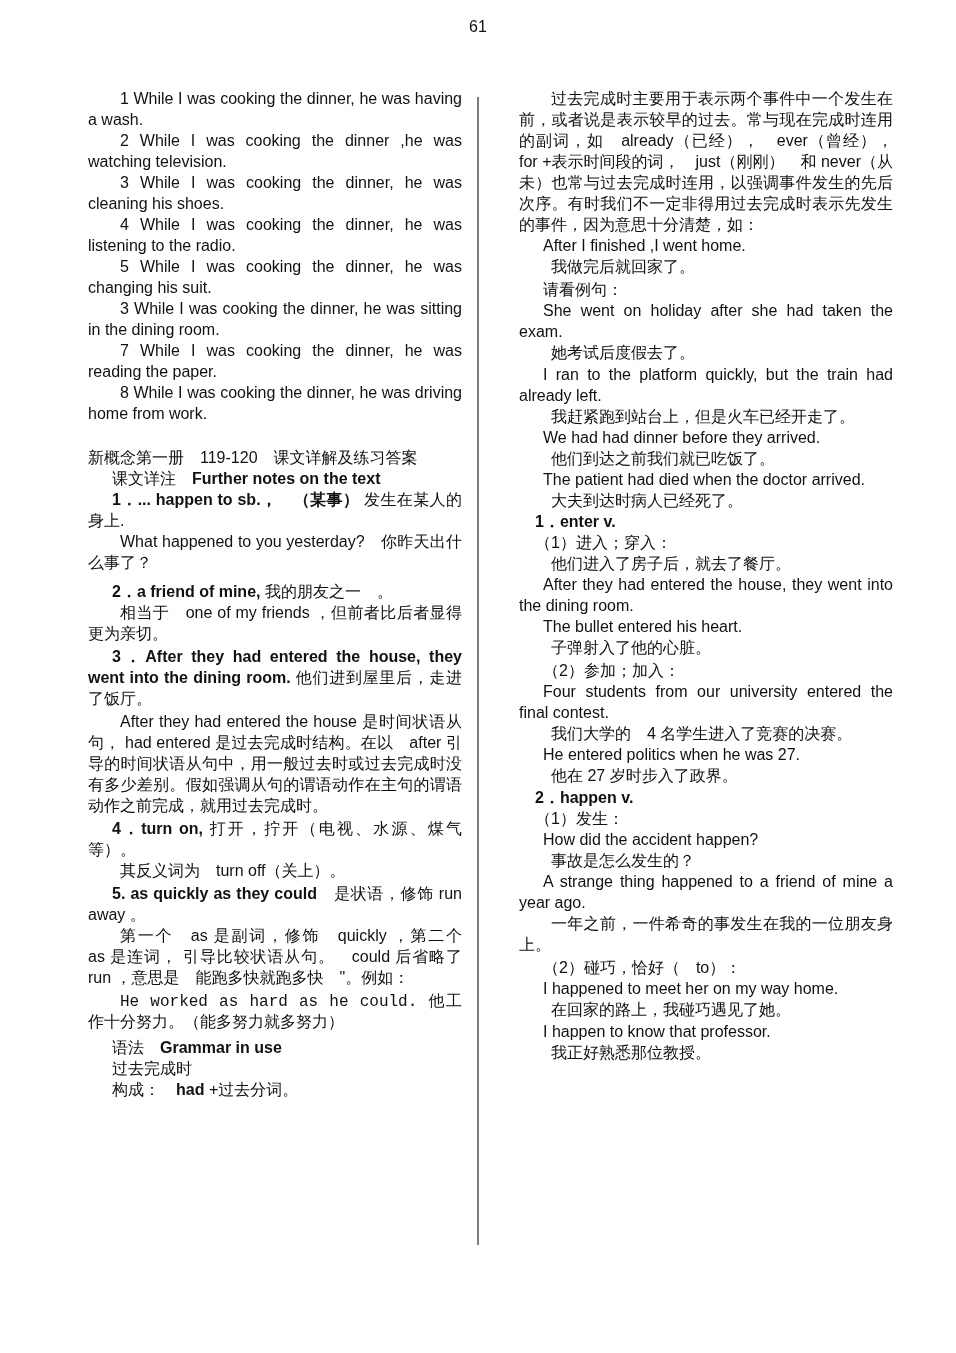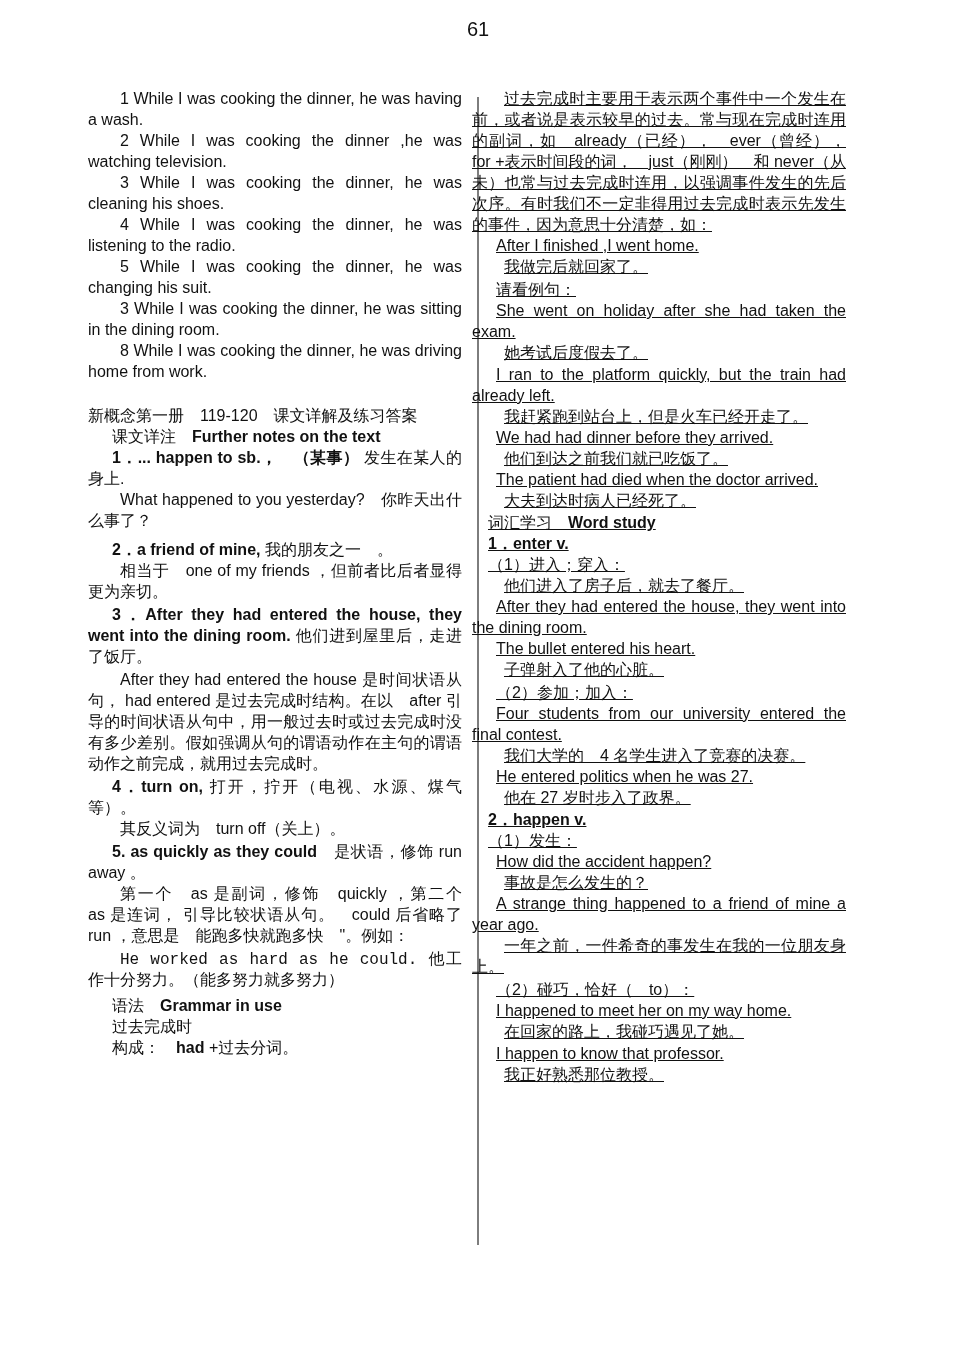--- a/index.html
+++ b/index.html
@@ -8,25 +8,25 @@
     width:956px;height:1353px;
     background:#ffffff;
     font-family:"Liberation Sans","DejaVu Sans",sans-serif;
     font-size:16px;
     color:#111111;
     margin:0 auto;
     overflow:hidden;
   }
   .page-number{
     position:absolute;top:18px;left:0;width:100%;
-    text-align:center;font-size:20px;color:#111;
+    text-align:center;font-size:16px;color:#111;
   }
   .col{position:absolute;top:88px;width:374px;}
   .col-left{left:88px;}
-  .col-right{left:472px;text-decoration:underline;}
+  .col-right{left:519px;}
   .col p.para{
     margin:0;
     line-height:21px;
     text-align:justify;
     word-break:break-word;
   }
   .divider{
     position:absolute;
     left:477px;top:97px;
     width:2px;height:1148px;
@@ -39,20 +39,21 @@
 
 <div class="page">
   <div class="page-number">61</div>
   <div class="col col-left">
       <p class="para" style="text-indent: 2em;"><span>1 While I was cooking the dinner, he was having a wash.</span></p>
       <p class="para" style="text-indent: 2em;"><span>2 While I was cooking the dinner ,he was watching television.</span></p>
       <p class="para" style="text-indent: 2em;"><span>3 While I was cooking the dinner, he was cleaning his shoes.</span></p>
       <p class="para" style="text-indent: 2em;"><span>4 While I was cooking the dinner, he was listening to the radio.</span></p>
       <p class="para" style="text-indent: 2em;"><span>5 While I was cooking the dinner, he was changing his suit.</span></p>
       <p class="para" style="text-indent: 2em;"><span>3 While I was cooking the dinner, he was sitting in the dining room.</span></p>
+      <p class="para" style="text-indent: 2em;"><span>7 While I was cooking the dinner, he was reading the paper.</span></p>
       <p class="para" style="text-indent: 2em;"><span>8 While I was cooking the dinner, he was driving home from work.</span></p>
       <p class="para" style="text-indent: 0em; margin-top: 23px;"><span>新概念第一册　119-120　课文详解及练习答案</span></p>
       <p class="para" style="text-indent: 1.5em;"><span>课文详注　</span><span class="bold">Further notes on the text</span></p>
       <p class="para" style="text-indent: 1.5em;"><span class="bold">1．... happen to sb.，　</span><span class="bold">（某事）</span><span> 发生在某人的身上.</span></p>
       <p class="para" style="text-indent: 2em;"><span>What happened to you yesterday?　你昨天出什么事了？</span></p>
       <p class="para" style="text-indent: 1.5em; margin-top: 8px;"><span class="bold">2．a friend of mine,</span><span> 我的朋友之一　。</span></p>
       <p class="para" style="text-indent: 2em;"><span>相当于　one of my friends ，但前者比后者显得更为亲切。</span></p>
       <p class="para" style="text-indent: 1.5em; margin-top: 2px;"><span class="bold">3．After they had entered the house, they went into the dining room.</span><span> 他们进到屋里后，走进了饭厅。</span></p>
       <p class="para" style="text-indent: 2em; margin-top: 2px;"><span>After they had entered the house 是时间状语从句， had entered 是过去完成时结构。在以　after 引导的时间状语从句中，用一般过去时或过去完成时没有多少差别。假如强调从句的谓语动作在主句的谓语动作之前完成，就用过去完成时。</span></p>
       <p class="para" style="text-indent: 1.5em; margin-top: 2px;"><span class="bold">4．turn on,</span><span> 打开，拧开（电视、水源、煤气等）。</span></p>
@@ -71,21 +72,20 @@
       <p class="para" style="text-indent: 2em;"><span>我做完后就回家了。</span></p>
       <p class="para" style="text-indent: 1.5em; margin-top: 2px;"><span>请看例句：</span></p>
       <p class="para" style="text-indent: 1.5em;"><span>She went on holiday after she had taken the exam.</span></p>
       <p class="para" style="text-indent: 2em;"><span>她考试后度假去了。</span></p>
       <p class="para" style="text-indent: 1.5em; margin-top: 1px;"><span>I ran to the platform quickly, but the train had already left.</span></p>
       <p class="para" style="text-indent: 2em;"><span>我赶紧跑到站台上，但是火车已经开走了。</span></p>
       <p class="para" style="text-indent: 1.5em;"><span>We had had dinner before they arrived.</span></p>
       <p class="para" style="text-indent: 2em;"><span>他们到达之前我们就已吃饭了。</span></p>
       <p class="para" style="text-indent: 1.5em;"><span>The patient had died when the doctor arrived.</span></p>
       <p class="para" style="text-indent: 2em;"><span>大夫到达时病人已经死了。</span></p>
-      <p class="para" style="text-indent: 1em; margin-top: 1px;"><span>词汇学习　</span><span class="bold">Word study</span></p>
       <p class="para" style="text-indent: 1em;"><span class="bold">1．enter v.</span></p>
       <p class="para" style="text-indent: 1em;"><span>（1）进入；穿入：</span></p>
       <p class="para" style="text-indent: 2em;"><span>他们进入了房子后，就去了餐厅。</span></p>
       <p class="para" style="text-indent: 1.5em;"><span>After they had entered the house, they went into the dining room.</span></p>
       <p class="para" style="text-indent: 1.5em;"><span>The bullet entered his heart.</span></p>
       <p class="para" style="text-indent: 2em;"><span>子弹射入了他的心脏。</span></p>
       <p class="para" style="text-indent: 1.5em; margin-top: 2px;"><span>（2）参加；加入：</span></p>
       <p class="para" style="text-indent: 1.5em;"><span>Four students from our university entered the final contest.</span></p>
       <p class="para" style="text-indent: 2em;"><span>我们大学的　4 名学生进入了竞赛的决赛。</span></p>
       <p class="para" style="text-indent: 1.5em;"><span>He entered politics when he was 27.</span></p>

